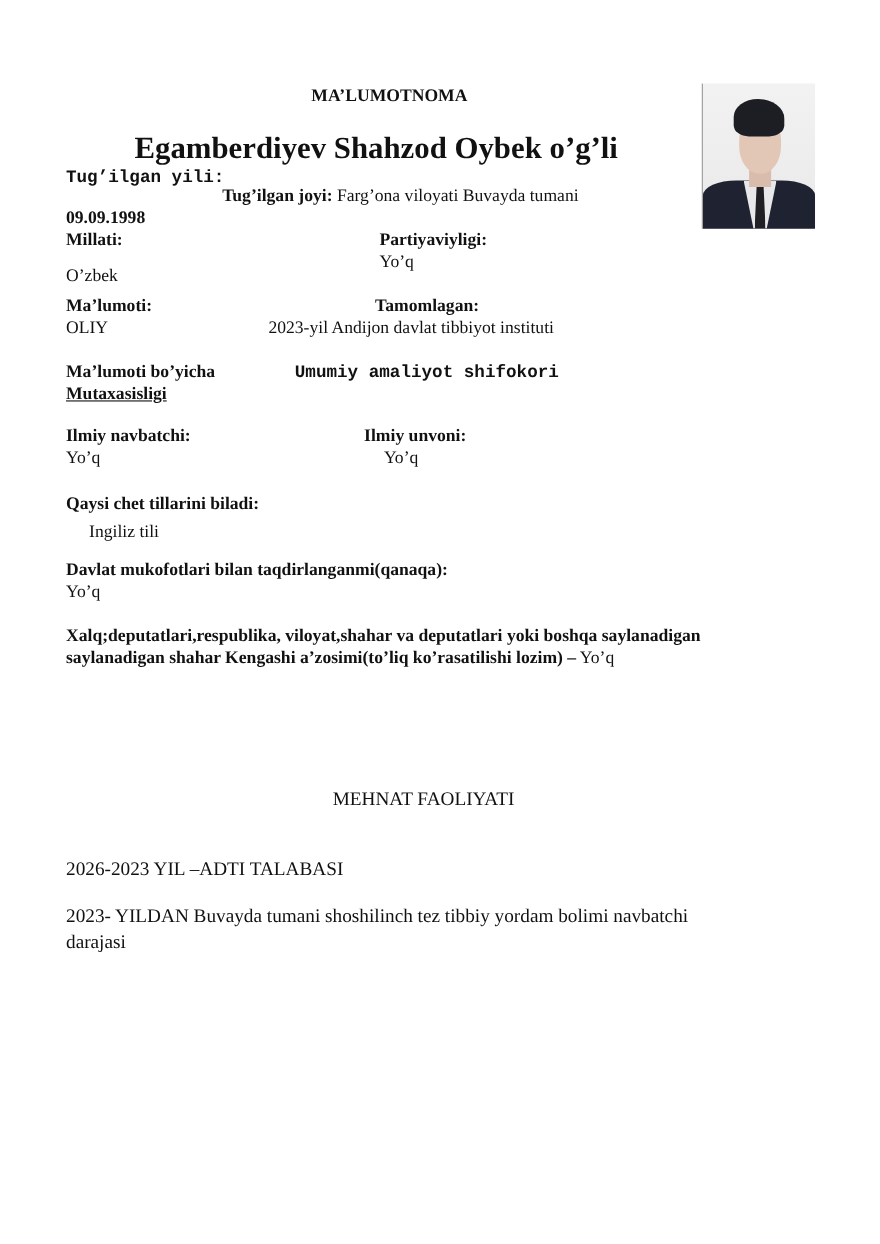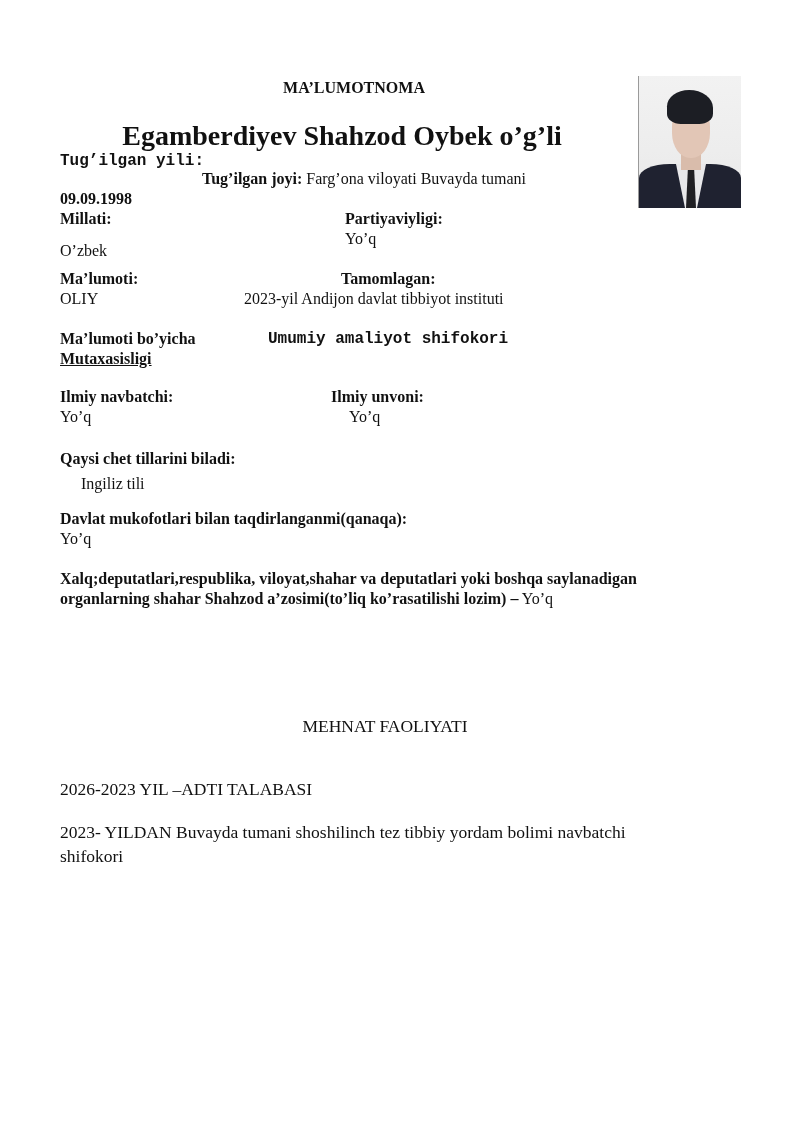--- a/index.html
+++ b/index.html
@@ -89,21 +89,21 @@
   <div class="abs" style="left:349px; top:407px;">Yo’q</div>
 
   <div class="abs b" style="left:60px; top:449px;">Qaysi chet tillarini biladi:</div>
   <div class="abs" style="left:81px; top:474px;">Ingiliz  tili</div>
 
   <div class="abs b" style="left:60px; top:509px;">Davlat mukofotlari bilan taqdirlanganmi(qanaqa):</div>
   <div class="abs" style="left:60px; top:529px;">Yo’q</div>
 
   <div class="abs b" style="left:60px; top:569px;">Xalq;deputatlari,respublika, viloyat,shahar va deputatlari yoki boshqa saylanadigan</div>
   <div class="abs" style="left:60px; top:589px;">
-    <span class="b">organlarning shahar Shahzod a’zosimi(to’liq ko’rasatilishi lozim) –</span><span> Yo’q</span>
+    <span class="b">saylanadigan shahar Kengashi a’zosimi(to’liq ko’rasatilishi lozim) –</span><span> Yo’q</span>
   </div>
 
   <div class="abs center lg" style="top:714px;">MEHNAT  FAOLIYATI</div>
   <div class="abs lg" style="left:60px; top:777px;">2026-2023 YIL –ADTI TALABASI</div>
   <div class="abs lg" style="left:60px; top:820px;">2023- YILDAN Buvayda tumani  shoshilinch  tez tibbiy yordam bolimi navbatchi</div>
-  <div class="abs lg" style="left:60px; top:844px;">shifokori</div>
+  <div class="abs lg" style="left:60px; top:844px;">darajasi</div>
 
 </div>
 
 </body></html>

